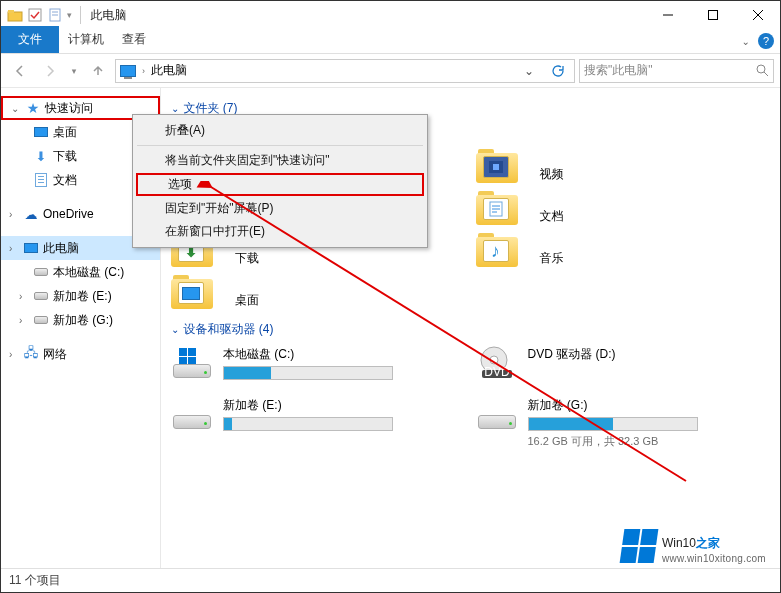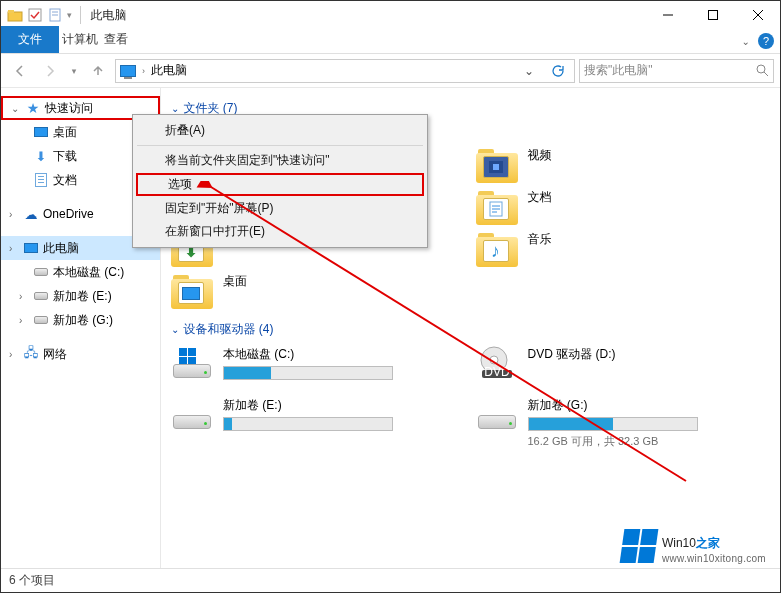--- a/index.html
+++ b/index.html
@@ -7,21 +7,21 @@
 
 .titlebar{height:28px;display:flex;align-items:center;position:relative;background:#fff}
 .qat{display:flex;align-items:center;padding-left:6px;gap:4px}
 .qat-icon{width:16px;height:16px;display:flex;align-items:center;justify-content:center}
 .qat-sep{width:1px;height:18px;background:#ccc;margin:0 4px}
 .title-text{margin-left:6px;color:#222}
 .wincontrols{position:absolute;right:0;top:0;display:flex}
 .winbtn{width:45px;height:28px;display:flex;align-items:center;justify-content:center;color:#333}
 
 .ribbon{height:25px;background:#fff;display:flex;align-items:flex-end;border-bottom:1px solid #e0e0e0;position:relative}
-.ribbon-tab{padding:4px 2px;background:#fff;color:#333;border:1px solid transparent}
+.ribbon-tab{padding:4px 8px;background:#fff;color:#333;border:1px solid transparent}
 .ribbon-tab.file{background:#1979ca;color:#fff;padding:4px 16px}
 .ribbon-help{position:absolute;right:6px;bottom:4px;display:flex;gap:8px;align-items:center}
 .helpbtn{width:16px;height:16px;border-radius:50%;background:#1979ca;color:#fff;display:flex;align-items:center;justify-content:center;font-size:11px}
 
 .addrbar{height:34px;display:flex;align-items:center;padding:4px 6px;gap:4px;border-bottom:1px solid #e8e8e8}
 .navbtn{width:26px;height:26px;border-radius:2px;display:flex;align-items:center;justify-content:center;color:#9a9a9a}
 .addrbox{flex:1;height:24px;border:1px solid #ccc;display:flex;align-items:center;padding:0 4px;gap:6px;background:#fff}
 .addrbox .pcicon{width:16px;height:12px;background:#2696ef;border:1px solid #1d6cb0;position:relative}
 .addrbox .pcicon:after{content:"";position:absolute;bottom:-3px;left:3px;width:8px;height:2px;background:#8a8a8a}
 .addr-drop{margin-left:auto;color:#555;padding:0 4px}
@@ -36,21 +36,21 @@
 .sb-item .chev{width:10px;color:#666;font-size:10px}
 .sb-item .ic{width:16px;height:16px;display:flex;align-items:center;justify-content:center}
 .sb-sub{padding-left:32px}
 .sb-group-gap{height:10px}
 .redbox{border:2px solid #e00000}
 
 .content{flex:1;padding:8px 10px 0 10px;overflow:hidden}
 .sect-hdr{color:#0a47a7;font-size:12px;margin:4px 0 8px 0;display:flex;align-items:center;gap:4px}
 .sect-hdr .chev{font-size:10px}
 .folders-grid{display:grid;grid-template-columns:1fr 1fr;gap:6px 10px;margin-bottom:12px}
-.fitem{display:flex;align-items:flex-start;gap:10px}
+.fitem{display:flex;align-items:flex-end;gap:22px}
 .foldericon{width:42px;height:36px;position:relative}
 .folder-base{position:absolute;inset:0;background:linear-gradient(#ffe79e,#f5c33b);border-radius:3px;top:6px}
 .folder-tab{position:absolute;top:2px;left:2px;width:16px;height:8px;background:#f3cb55;border-radius:2px 2px 0 0}
 .folder-inner{position:absolute;top:9px;left:7px;width:26px;height:22px;background:#fff;border:1px solid #d3b34e;border-radius:2px;display:flex;align-items:center;justify-content:center}
 .driveitem{display:flex;gap:10px;align-items:flex-start}
 .driveicon{width:42px;height:36px;position:relative}
 .driveicon .body{position:absolute;bottom:4px;left:2px;width:38px;height:14px;background:linear-gradient(#eee,#c9c9c9);border-radius:3px;border:1px solid #aaa}
 .driveicon .led{position:absolute;bottom:8px;right:6px;width:3px;height:3px;background:#37c837;border-radius:50%}
 .driveicon .winlogo{position:absolute;top:2px;left:8px;width:18px;height:18px}
 .driveicon .winlogo div{position:absolute;background:#0078d7}
@@ -408,14 +408,14 @@
       <div></div>
       <div></div>
     </div>
   <div class="wm-txt">
     <div class="big"><span>Win10</span><b>之家</b></div>
     <div class="small">www.win10xitong.com</div>
   </div>
 </div>
 
 <div class="statusbar">
-  <span>6 个项目</span>
+  <span>11 个项目</span>
 </div>
 
 </body></html>

